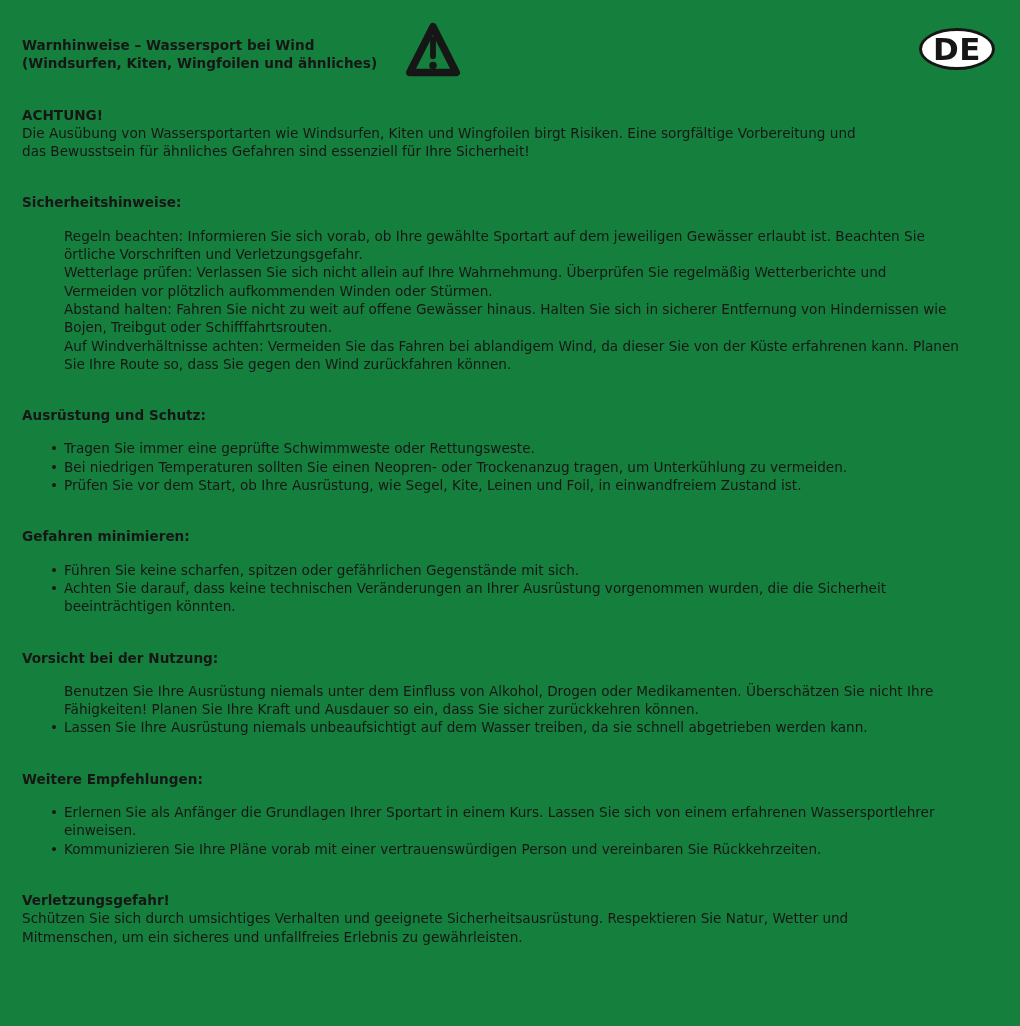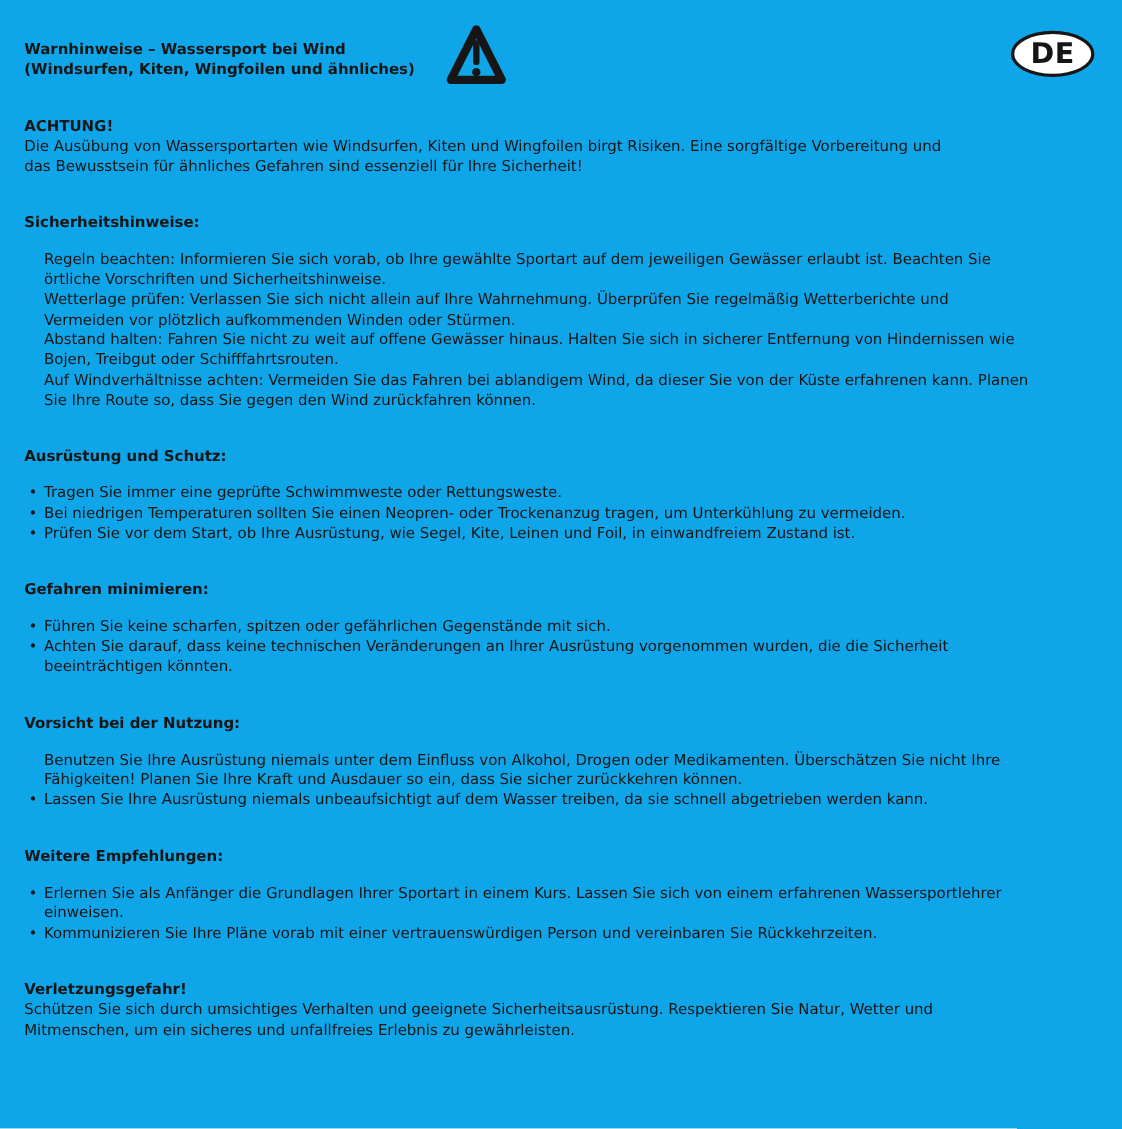--- a/index.html
+++ b/index.html
@@ -1,57 +1,57 @@
 <!DOCTYPE html>
 <html lang="de"><head>
 <meta charset="utf-8">
 <style>
   html, body { margin: 0; padding: 0; background: #ffffff; }
   .page {
     position: relative;
     width: 1020px;
     height: 1026px;
-    background: #0ea5e9;
+    background: #15803d;
     overflow: hidden;
     font-family: "DejaVu Sans", "Liberation Sans", sans-serif;
     color: #161616;
     font-size: 13.6px;
     line-height: 18.3px;
   }
   .content {
     position: absolute;
     top: 36px;
     left: 22px;
     right: 4px;
   }
   .doc-title .line { font-weight: bold; }
   .line { white-space: nowrap; position: relative; }
   .section { margin-top: 15px; }
   .heading { font-weight: bold; white-space: nowrap; margin-top: 33px; }
-  .section.spaced > .items { margin-top: 15px; }
+  .section.spaced > .items { margin-top: 15px; margin-left: 24px; }
   .line.indent { padding-left: 18px; }
   .bullet-marker { position: absolute; left: 4px; top: 0; }
   .warning-triangle {
     position: absolute;
     left: 404px;
     top: 19px;
   }
   .country-badge {
     position: absolute;
     left: 919px;
     top: 28px;
     width: 70px;
     height: 36px;
     border: 3.5px solid #161616;
     border-radius: 50%;
     display: flex;
     align-items: center;
     justify-content: center;
     font-weight: bold;
-    font-size: 26px;
+    font-size: 31px;
     letter-spacing: 0.5px;
     color: #161616;
     background: #ffffff;
   }
 </style>
 </head>
 <body>
 
 <div class="page">
 
@@ -68,21 +68,21 @@
               <div class="line"><span class="txt">Die Ausübung von Wassersportarten wie Windsurfen, Kiten und Wingfoilen birgt Risiken. Eine sorgfältige Vorbereitung und</span></div>
               <div class="line"><span class="txt">das Bewusstsein für ähnliches Gefahren sind essenziell für Ihre Sicherheit!</span></div>
             </div>
           </div>
         </section>
         <section class="section spaced">
           <div class="heading">Sicherheitshinweise:</div>
           <div class="items">
             <div class="item">
               <div class="line indent"><span class="txt">Regeln beachten: Informieren Sie sich vorab, ob Ihre gewählte Sportart auf dem jeweiligen Gewässer erlaubt ist. Beachten Sie</span></div>
-              <div class="line indent"><span class="txt">örtliche Vorschriften und Sicherheitshinweise.</span></div>
+              <div class="line indent"><span class="txt">örtliche Vorschriften und Verletzungsgefahr.</span></div>
             </div>
             <div class="item">
               <div class="line indent"><span class="txt">Wetterlage prüfen: Verlassen Sie sich nicht allein auf Ihre Wahrnehmung. Überprüfen Sie regelmäßig Wetterberichte und</span></div>
               <div class="line indent"><span class="txt">Vermeiden vor plötzlich aufkommenden Winden oder Stürmen.</span></div>
             </div>
             <div class="item">
               <div class="line indent"><span class="txt">Abstand halten: Fahren Sie nicht zu weit auf offene Gewässer hinaus. Halten Sie sich in sicherer Entfernung von Hindernissen wie</span></div>
               <div class="line indent"><span class="txt">Bojen, Treibgut oder Schifffahrtsrouten.</span></div>
             </div>
             <div class="item">

